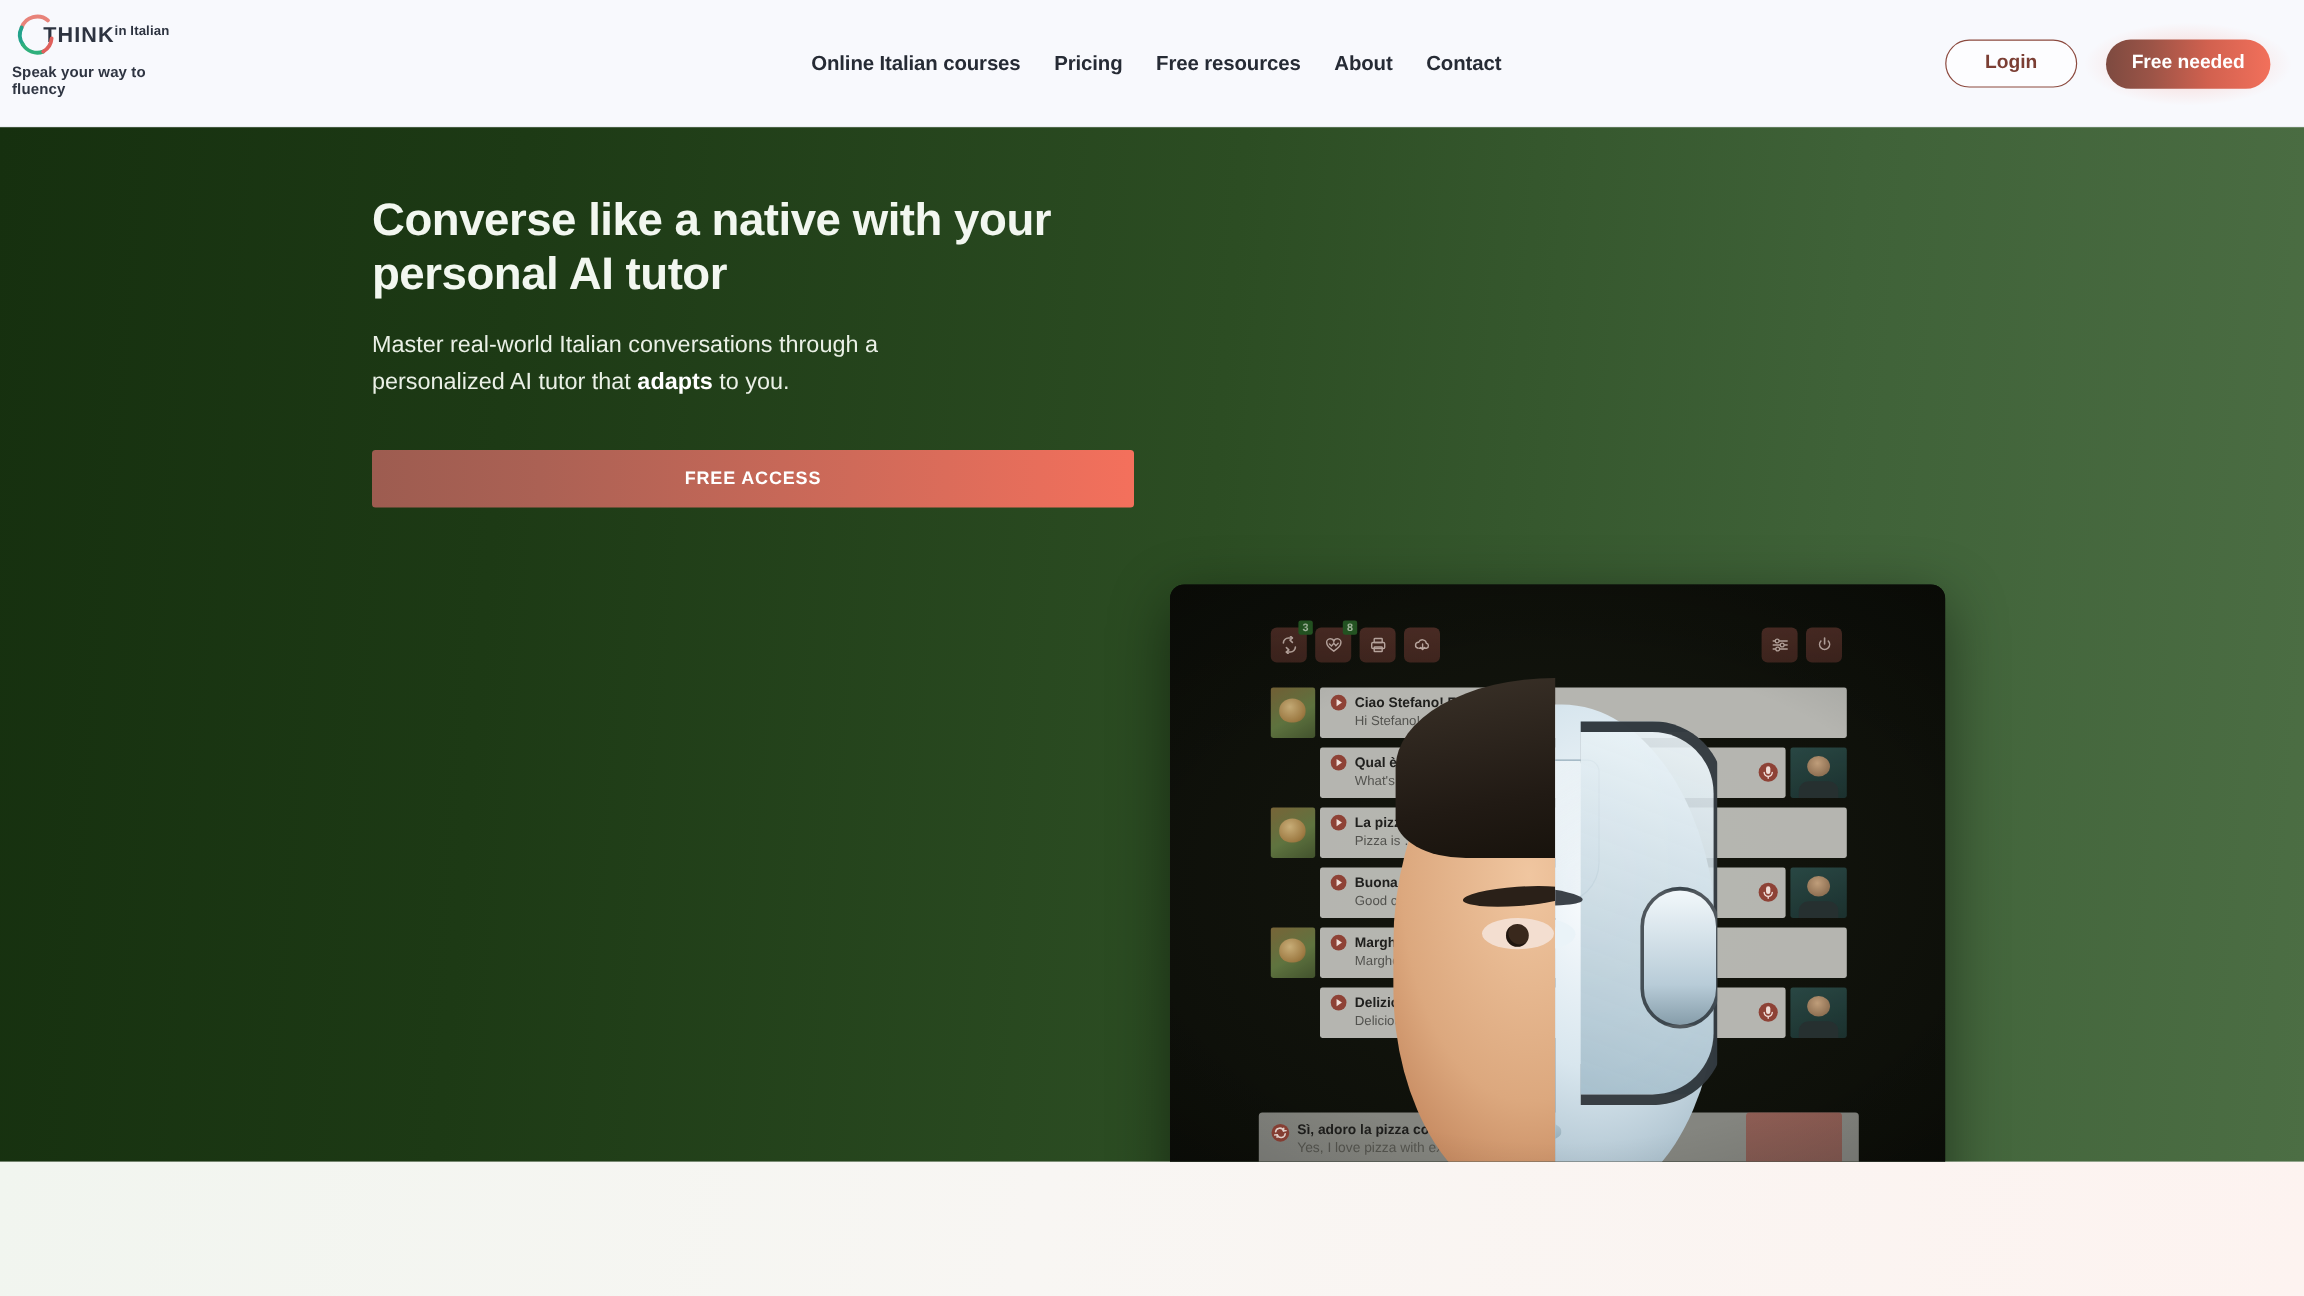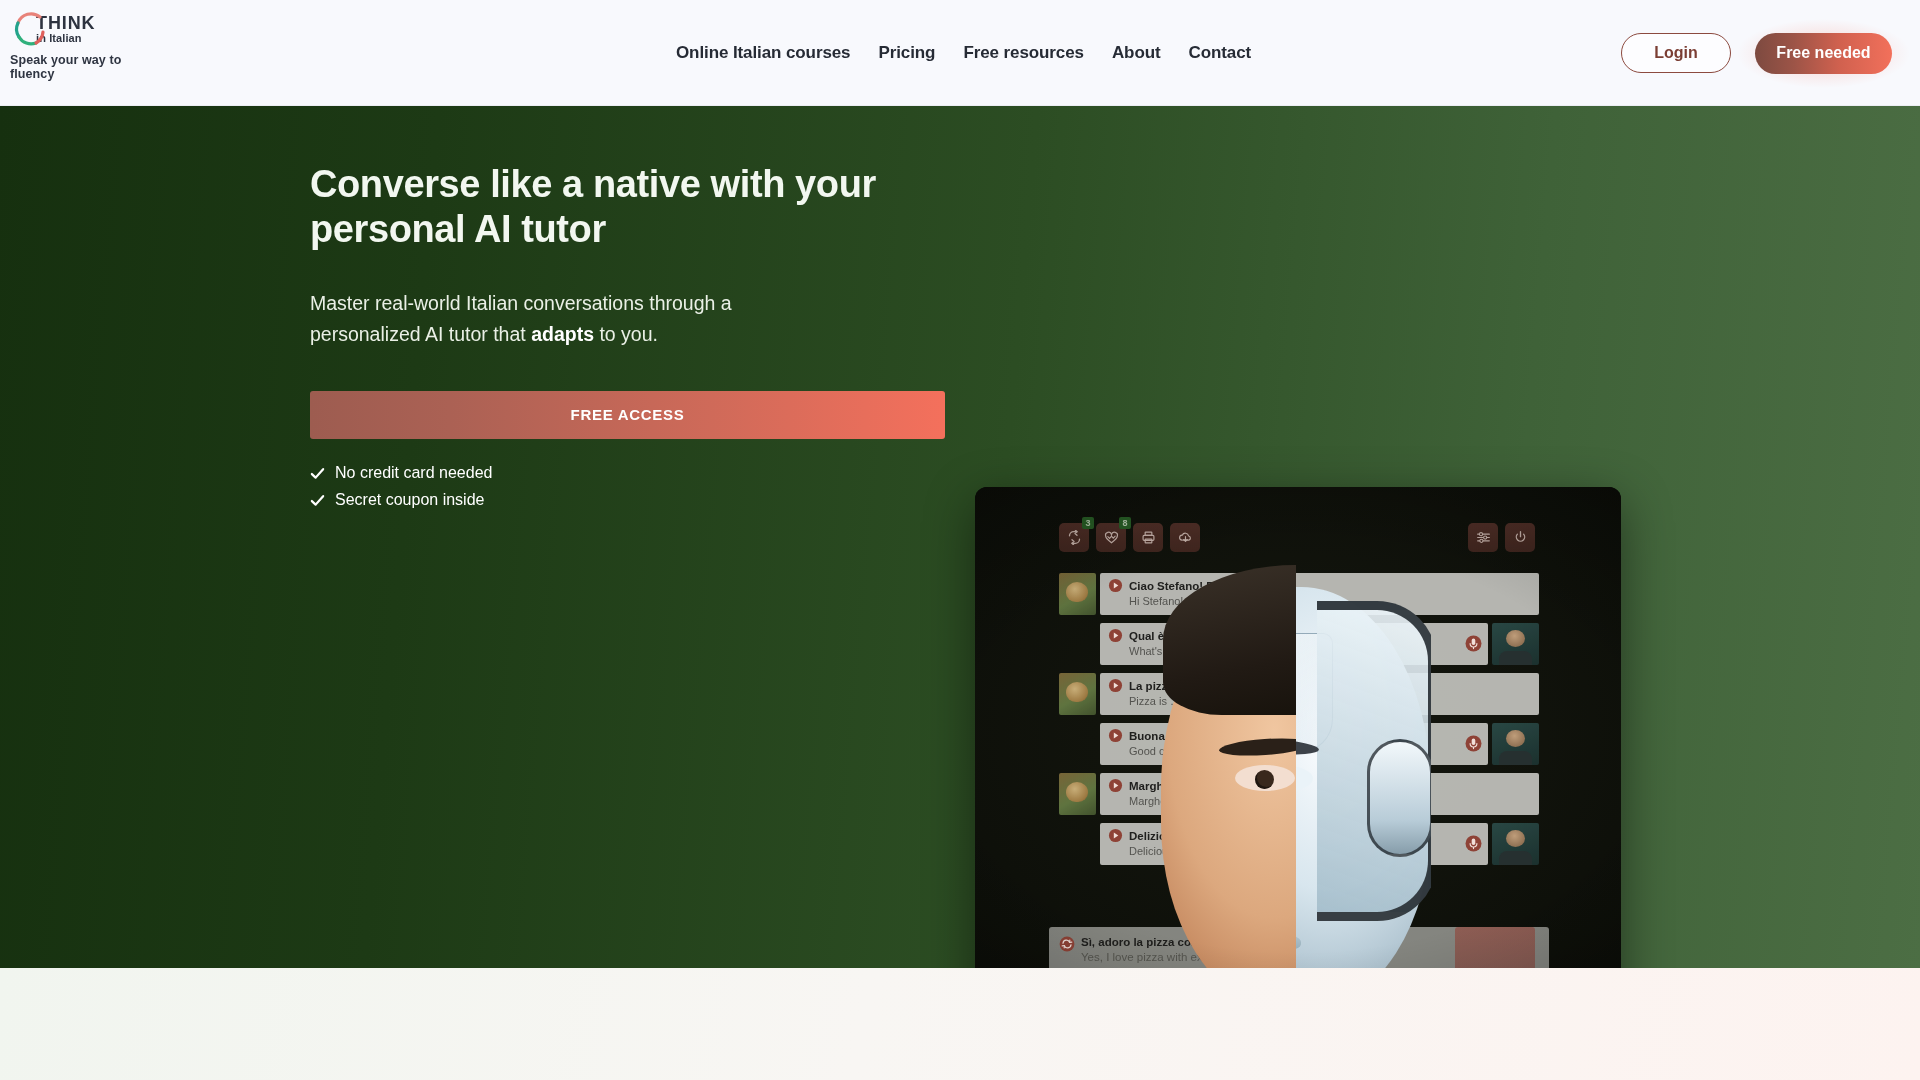--- a/index.html
+++ b/index.html
@@ -18,21 +18,21 @@
     display:flex;
     align-items:center;
     border-bottom:1px solid #eceef4;
   }
   .logo-block {
     position:absolute; left:10px; top:10px;
     width:150px;
   }
   .logo-mark { display:flex; align-items:center; gap:2px; }
   .logo-arc { width:38px; height:38px; position:relative; flex:0 0 38px; }
-  .logo-words { display:flex; flex-direction:column; line-height:1; margin-left:-14px; }
+  .logo-words { display:flex; flex-direction:row; line-height:1; margin-left:-14px; }
   .logo-think {
     font-size:18px; font-weight:700; letter-spacing:.9px; color:#2d3340;
   }
   .logo-initalian {
     font-size:11px; font-weight:700; color:#2d3340; letter-spacing:.1px; margin-top:1px;
   }
   .logo-tagline {
     margin-top:5px; font-size:12.5px; font-weight:700; color:#2f3542; letter-spacing:.1px;
   }
 
@@ -80,21 +80,21 @@
     overflow:hidden;
   }
   .hero-left {
     position:absolute; left:310px; top:56px; width:680px;
   }
   .hero-title {
     font-size:38px; line-height:1.18; font-weight:700; color:#f2f7f0;
     letter-spacing:-.4px;
   }
   .hero-sub {
-    margin-top:36px;
+    margin-top:20px;
     font-size:19.5px; line-height:1.62; color:#eaf0e6; font-weight:400;
     max-width:530px;
   }
   .hero-sub b { font-weight:700; color:#fff; }
 
   .cta {
     margin-top:40px;
     display:block; width:635px; height:48px; border:none; border-radius:3px;
     background:linear-gradient(90deg,#9d5c50 0%, #ab6154 22%, #cf6a59 63%, #f4705c 100%);
     color:#fff; font-size:15px; font-weight:700; letter-spacing:.7px;
@@ -314,34 +314,20 @@
 
 <div class="hero">
 
   <div class="hero-left">
     <h1 class="hero-title">Converse like a native with your personal AI tutor</h1>
 
     <p class="hero-sub"><span>Master real-world Italian conversations through a personalized AI tutor that </span><b>adapts</b><span> to you.</span></p>
 
     <button class="cta">FREE ACCESS</button>
 
-    <div class="perks">
-      <div class="perk">
-        <svg class="check" viewBox="0 0 16 16">
-            <path d="M2 8.6 L6 12.4 L14 3.4" fill="none" stroke="#ffffff" stroke-width="2.4" stroke-linecap="round" stroke-linejoin="round"></path>
-          </svg>
-        <span>No credit card needed</span>
-      </div>
-      <div class="perk">
-        <svg class="check" viewBox="0 0 16 16">
-            <path d="M2 8.6 L6 12.4 L14 3.4" fill="none" stroke="#ffffff" stroke-width="2.4" stroke-linecap="round" stroke-linejoin="round"></path>
-          </svg>
-        <span>Secret coupon inside</span>
-      </div>
-    </div>
   </div>
 
   <div class="video-card">
     <div class="vc-inner"></div>
 
     <div class="vc-toolbar">
       <div class="tbtn">
         <svg viewBox="0 0 18 18" width="15" height="15">
             <path d="M3 7a5 5 0 0 1 5-5h4l-2-2 M15 11a5 5 0 0 1-5 5H6l2 2" fill="none" stroke="#e7cfc7" stroke-width="1.6" stroke-linecap="round" stroke-linejoin="round"></path>
             <path d="M12 2l-2.4 2.2L12 6.4M6 16l2.4-2.2L6 11.6" fill="none" stroke="#e7cfc7" stroke-width="1.6" stroke-linecap="round" stroke-linejoin="round"></path>

